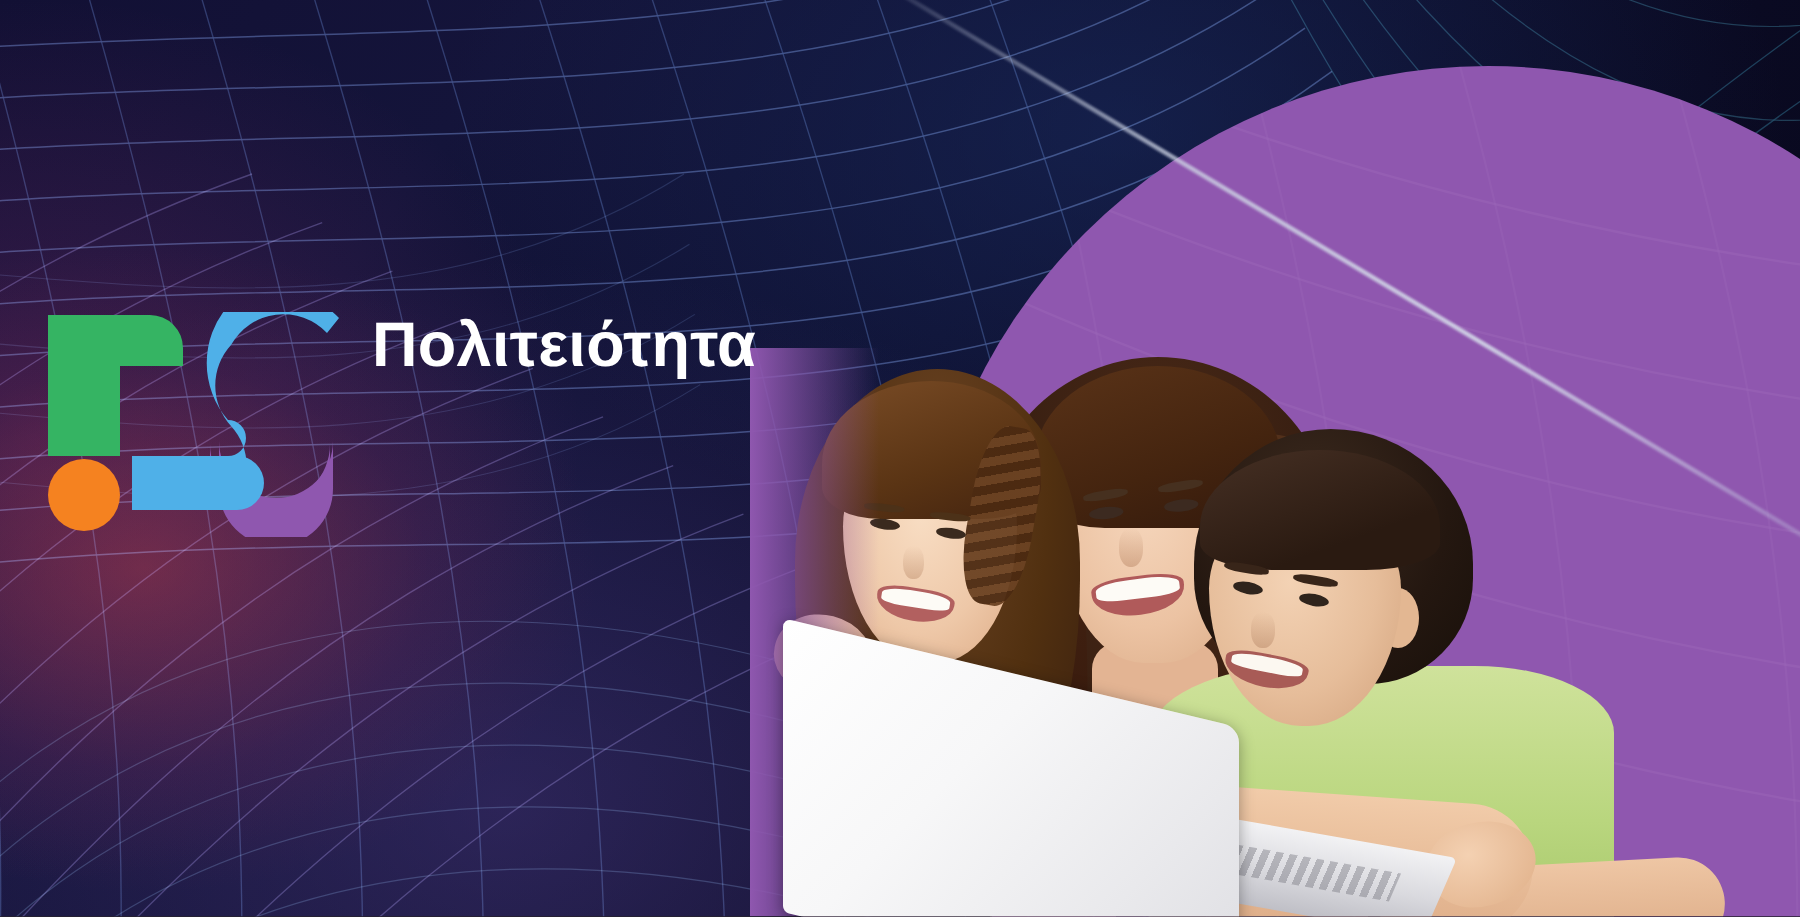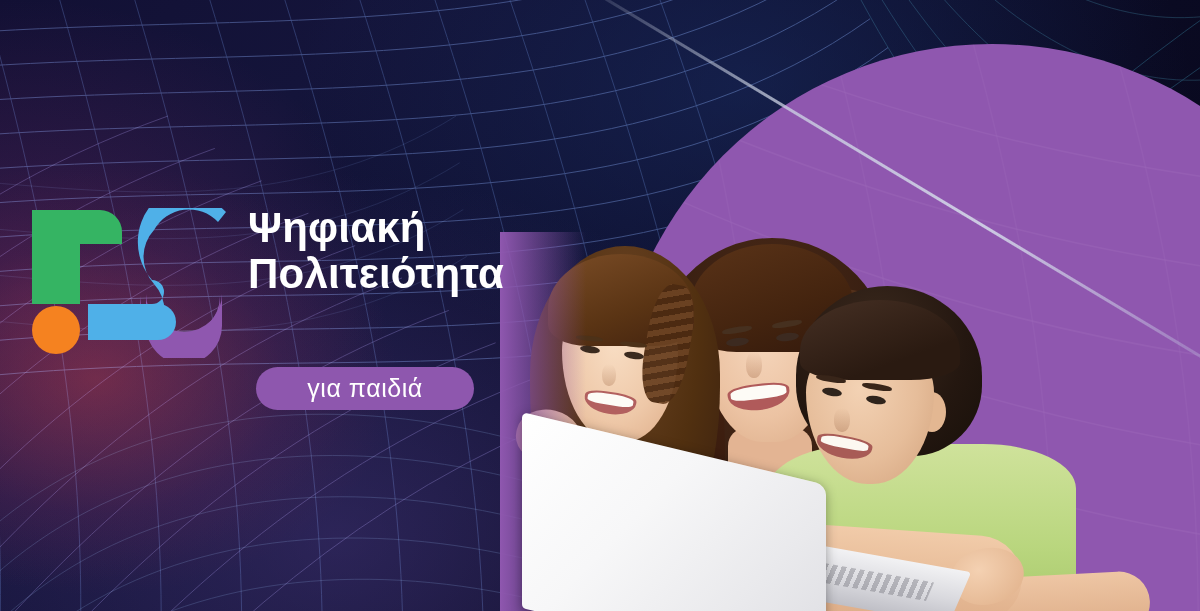--- a/index.html
+++ b/index.html
@@ -560,21 +560,17 @@
 
       <path d="M160,4 A56 56 0 1 0 160,114 A56 56 0 0 1 160,4 Z" fill="#4fb0e8" opacity="0"></path>
 
       <path d="M204,8 A52 52 0 0 0 128,20 A52 52 0 0 0 128,96 A52 52 0 0 0 204,110 L204,78 A30 30 0 0 1 158,58 A30 30 0 0 1 204,38 Z" fill="#4fb0e8" opacity="0"></path>
 
       <path d="M136,96 A18 18 0 0 1 136,132 L66,132 L66,96 Z" fill="#4fb0e8"></path>
     </svg>
   </div>
 
   <div class="brand-text">
-    <div class="brand-line1">Ψηφιακή</div>
     <div class="brand-line2">Πολιτειότητα</div>
   </div>
 
-  <div class="badge">
-    <span>για παιδιά</span>
-  </div>
 
 </div>
 
 </body></html>

